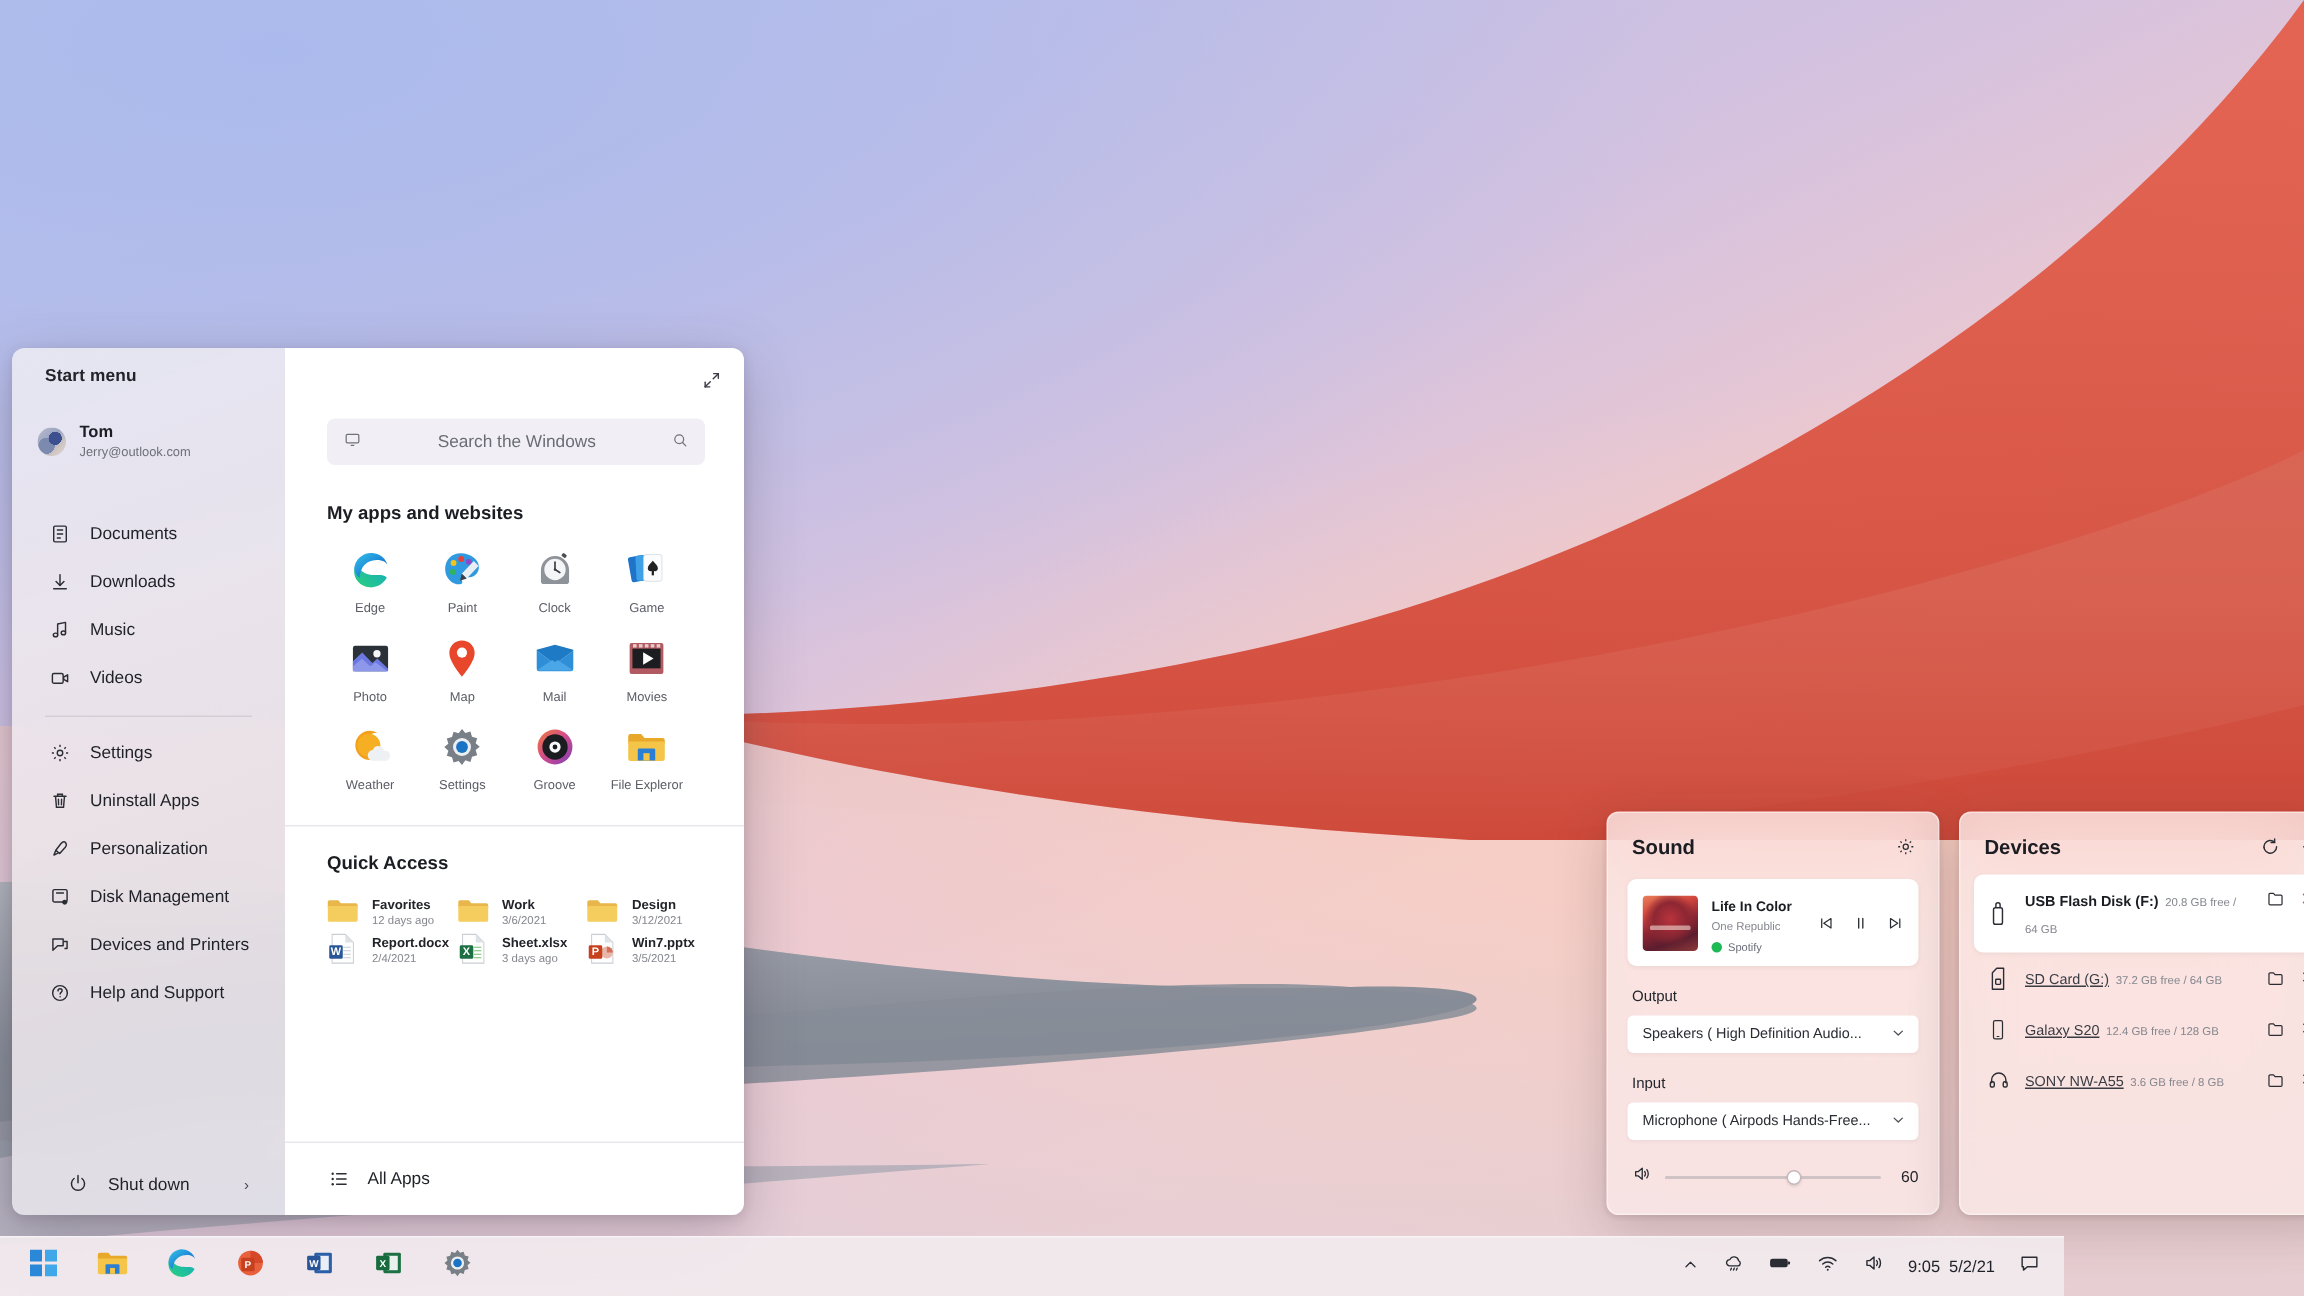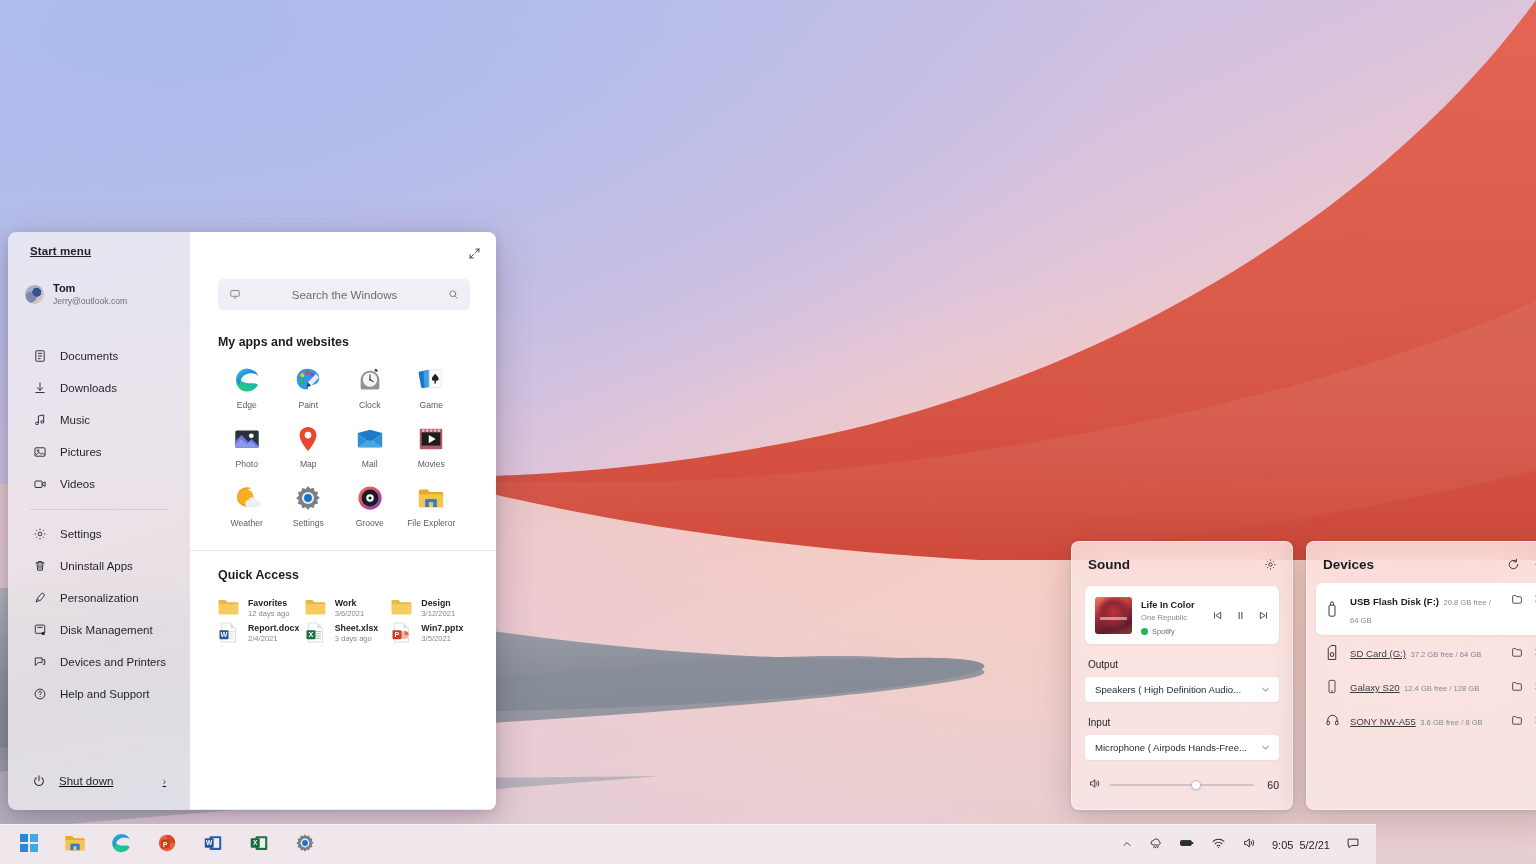--- a/index.html
+++ b/index.html
@@ -40,21 +40,21 @@
   }
   .sm-left {
     width:182px; flex:0 0 182px;
     background:linear-gradient(160deg, rgba(232,232,242,0.93) 0%, rgba(236,230,236,0.92) 35%, rgba(233,226,230,0.92) 60%, rgba(226,224,232,0.93) 100%);
     backdrop-filter:blur(22px);
     position:relative;
     display:flex; flex-direction:column;
   }
   .sm-title {
     font-size:11.5px; font-weight:bold; color:#22242a;
-    padding:13px 0 0 22px; letter-spacing:0.1px;text-decoration:underline;
+    padding:13px 0 0 22px; letter-spacing:0.1px;
   }
   .sm-user { display:flex; align-items:center; gap:9px; padding:25px 0 0 17px; }
   .sm-avatar {
     width:19px; height:19px; border-radius:50%;
     background:
       radial-gradient(circle at 62% 38%, #3c4f8e 0%, #3c4f8e 26%, rgba(60,79,142,0) 27%),
       radial-gradient(circle at 32% 64%, #7d8ab0 0%, #7d8ab0 30%, rgba(125,138,176,0) 31%),
       linear-gradient(135deg, #b9bcc9 0%, #9aa4c4 42%, #cfc6c4 72%, #e0d6d2 100%);
     flex:0 0 auto;
   }
@@ -66,21 +66,21 @@
     display:flex; align-items:center; gap:13px;
     height:32px; padding-left:24px; cursor:default;
   }
   .sm-ico { width:15px; height:15px; flex:0 0 15px; display:flex; align-items:center; justify-content:center; }
   .sm-ico svg { display:block; }
   .sm-label { font-size:11.5px; color:#1f2128; }
 
   .sm-sep { height:1px; background:rgba(110,110,130,0.18); margin:9px 22px 8px 22px; }
 
   .sm-bottom { margin-top:auto; padding-bottom:14px; }
-  .sm-shutdown { display:flex; align-items:center; gap:13px; height:30px; padding-left:23px; cursor:default;text-decoration:underline; }
+  .sm-shutdown { display:flex; align-items:flex-end; gap:13px; height:30px; padding-left:36px; cursor:default; }
   .sm-chev { margin-left:auto; margin-right:24px; font-size:10px; color:#4a4c54; }
 
   .sm-right {
     flex:1; background:#ffffff; position:relative;
     display:flex; flex-direction:column;
   }
   .sm-expand {
     position:absolute; right:13px; top:12px; width:18px; height:18px;
     display:flex; align-items:center; justify-content:center; cursor:default;
   }
@@ -311,30 +311,20 @@
           <span class="sm-ico">
             <svg width="14" height="14" viewBox="0 0 16 16" fill="none" stroke="#2b2d34" stroke-width="1.1">
               <path d="M6.2 11.4V3.4l6-1.2v7.6" stroke-linejoin="round"></path>
               <ellipse cx="4.6" cy="11.8" rx="1.7" ry="1.4"></ellipse>
                 <ellipse cx="10.6" cy="10.2" rx="1.7" ry="1.4"></ellipse>
             </svg>
           </span>
           <span class="sm-label">Music</span>
         </div>
 
-        <div class="sm-item">
-          <span class="sm-ico">
-            <svg width="14" height="14" viewBox="0 0 16 16" fill="none" stroke="#2b2d34" stroke-width="1.1">
-              <rect x="2.2" y="3.2" width="11.6" height="9.6" rx="1.2"></rect>
-              <circle cx="5.8" cy="6.4" r="1"></circle>
-                <polyline points="3,11.6 6.6,8.4 9.2,10.6 11,9 13.4,11.4" stroke-linejoin="round"></polyline>
-            </svg>
-          </span>
-          <span class="sm-label">Pictures</span>
-        </div>
 
         <div class="sm-item">
           <span class="sm-ico">
             <svg width="14" height="14" viewBox="0 0 16 16" fill="none" stroke="#2b2d34" stroke-width="1.1">
               <rect x="2.2" y="4.6" width="8.2" height="7.4" rx="1.2"></rect>
               <path d="M10.8 7.4l3-1.8v5.2l-3-1.8z" stroke-linejoin="round"></path>
             </svg>
           </span>
           <span class="sm-label">Videos</span>
         </div>
@@ -719,20 +709,33 @@
             </svg>
           </span>
           <span class="qa-txt">
             <span class="qa-name">Win7.pptx</span>
             <span class="qa-sub">3/5/2021</span>
           </span>
         </div>
       </div>
 
       <div class="sm-allapps-sep"></div>
+      <div class="sm-allapps">
+        <span class="sm-ico">
+          <svg width="14" height="14" viewBox="0 0 16 16" fill="none" stroke="#2b2d34" stroke-width="1.15" stroke-linecap="round">
+            <line x1="6.2" y1="4" x2="13.4" y2="4"></line>
+              <line x1="6.2" y1="8" x2="13.4" y2="8"></line>
+              <line x1="6.2" y1="12" x2="13.4" y2="12"></line>
+            <circle cx="3.2" cy="4" r="0.9" fill="#2b2d34" stroke="none"></circle>
+            <circle cx="3.2" cy="8" r="0.9" fill="#2b2d34" stroke="none"></circle>
+            <circle cx="3.2" cy="12" r="0.9" fill="#2b2d34" stroke="none"></circle>
+          </svg>
+        </span>
+        <span class="sm-allapps-label">All Apps</span>
+      </div>
     </div>
   </div>
 
   <div class="panel" id="sound-panel">
     <div class="panel-head">
       <span class="panel-title">Sound</span>
       <span class="panel-head-actions">
         <span class="panel-icobtn">
           <svg width="13" height="13" viewBox="0 0 16 16" fill="none" stroke="#2b2d34" stroke-width="1.05">
             <circle cx="8" cy="8" r="2.1"></circle>

